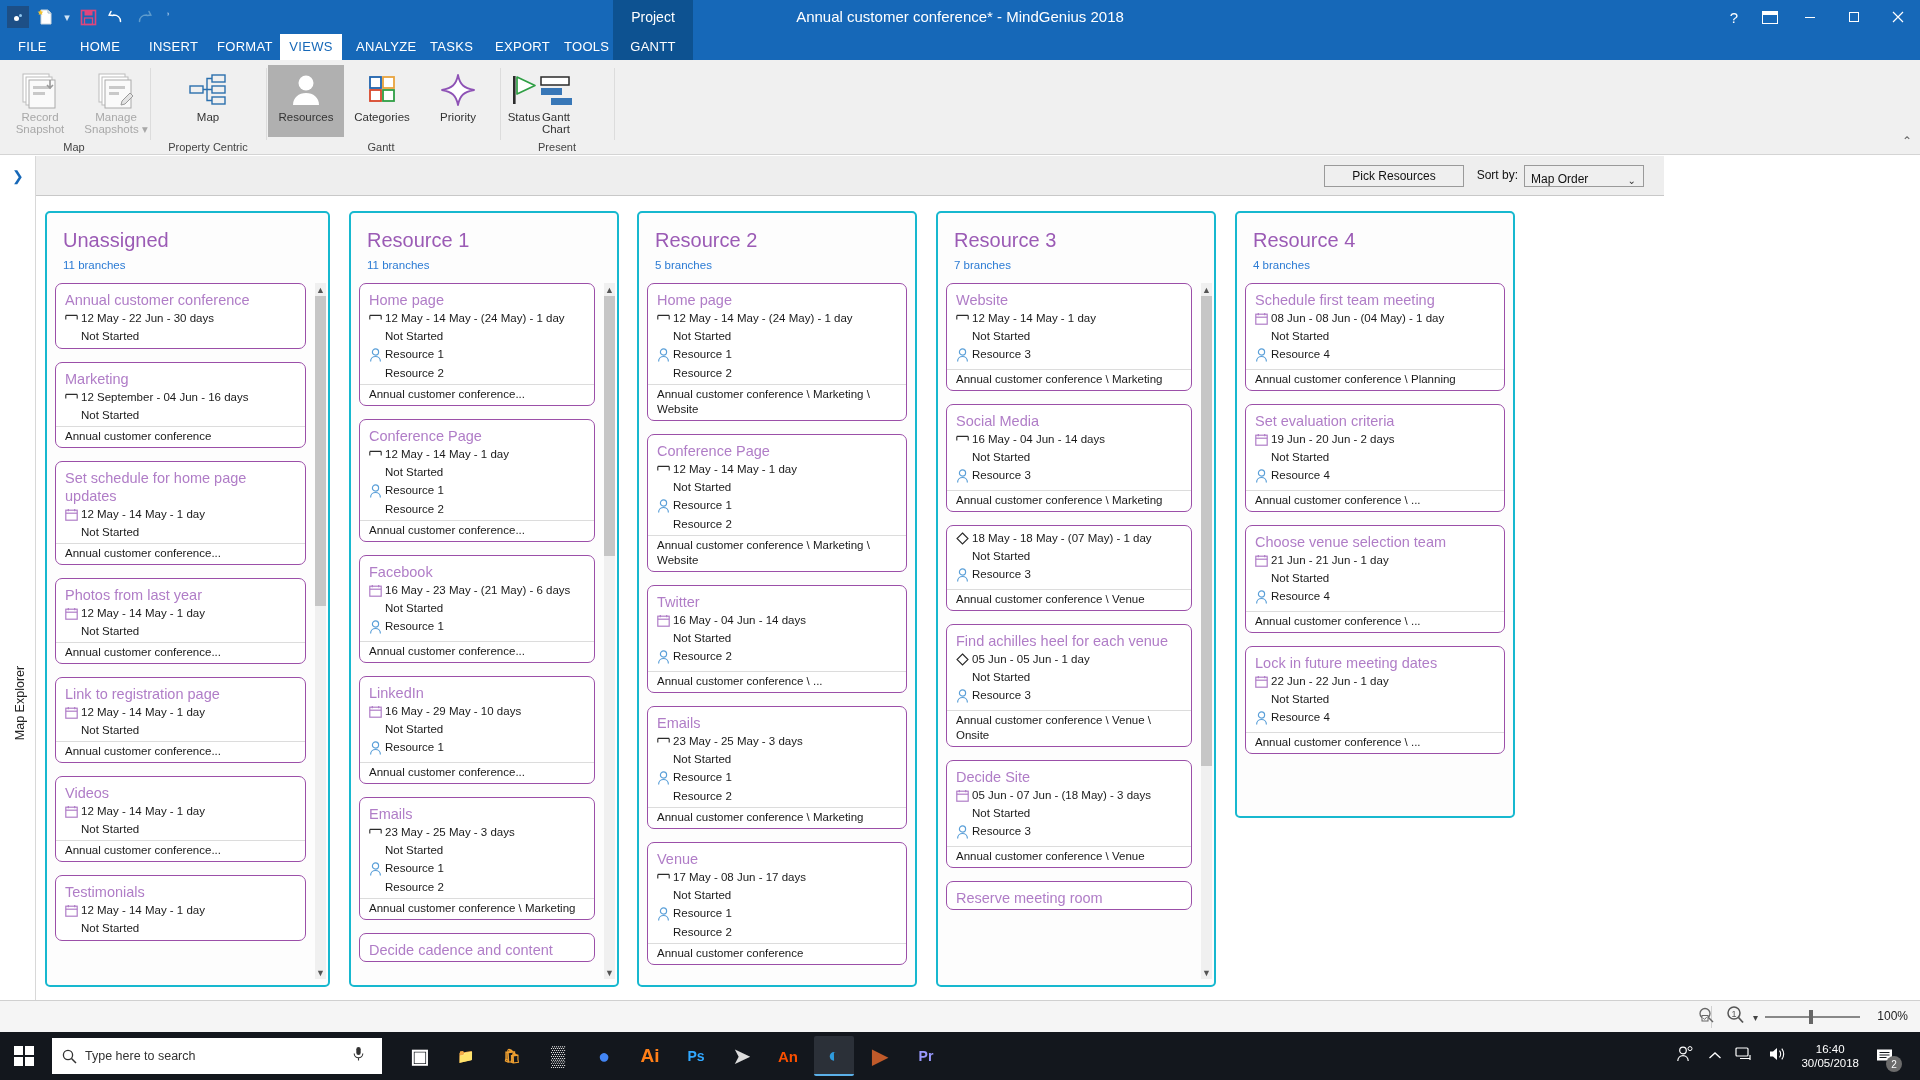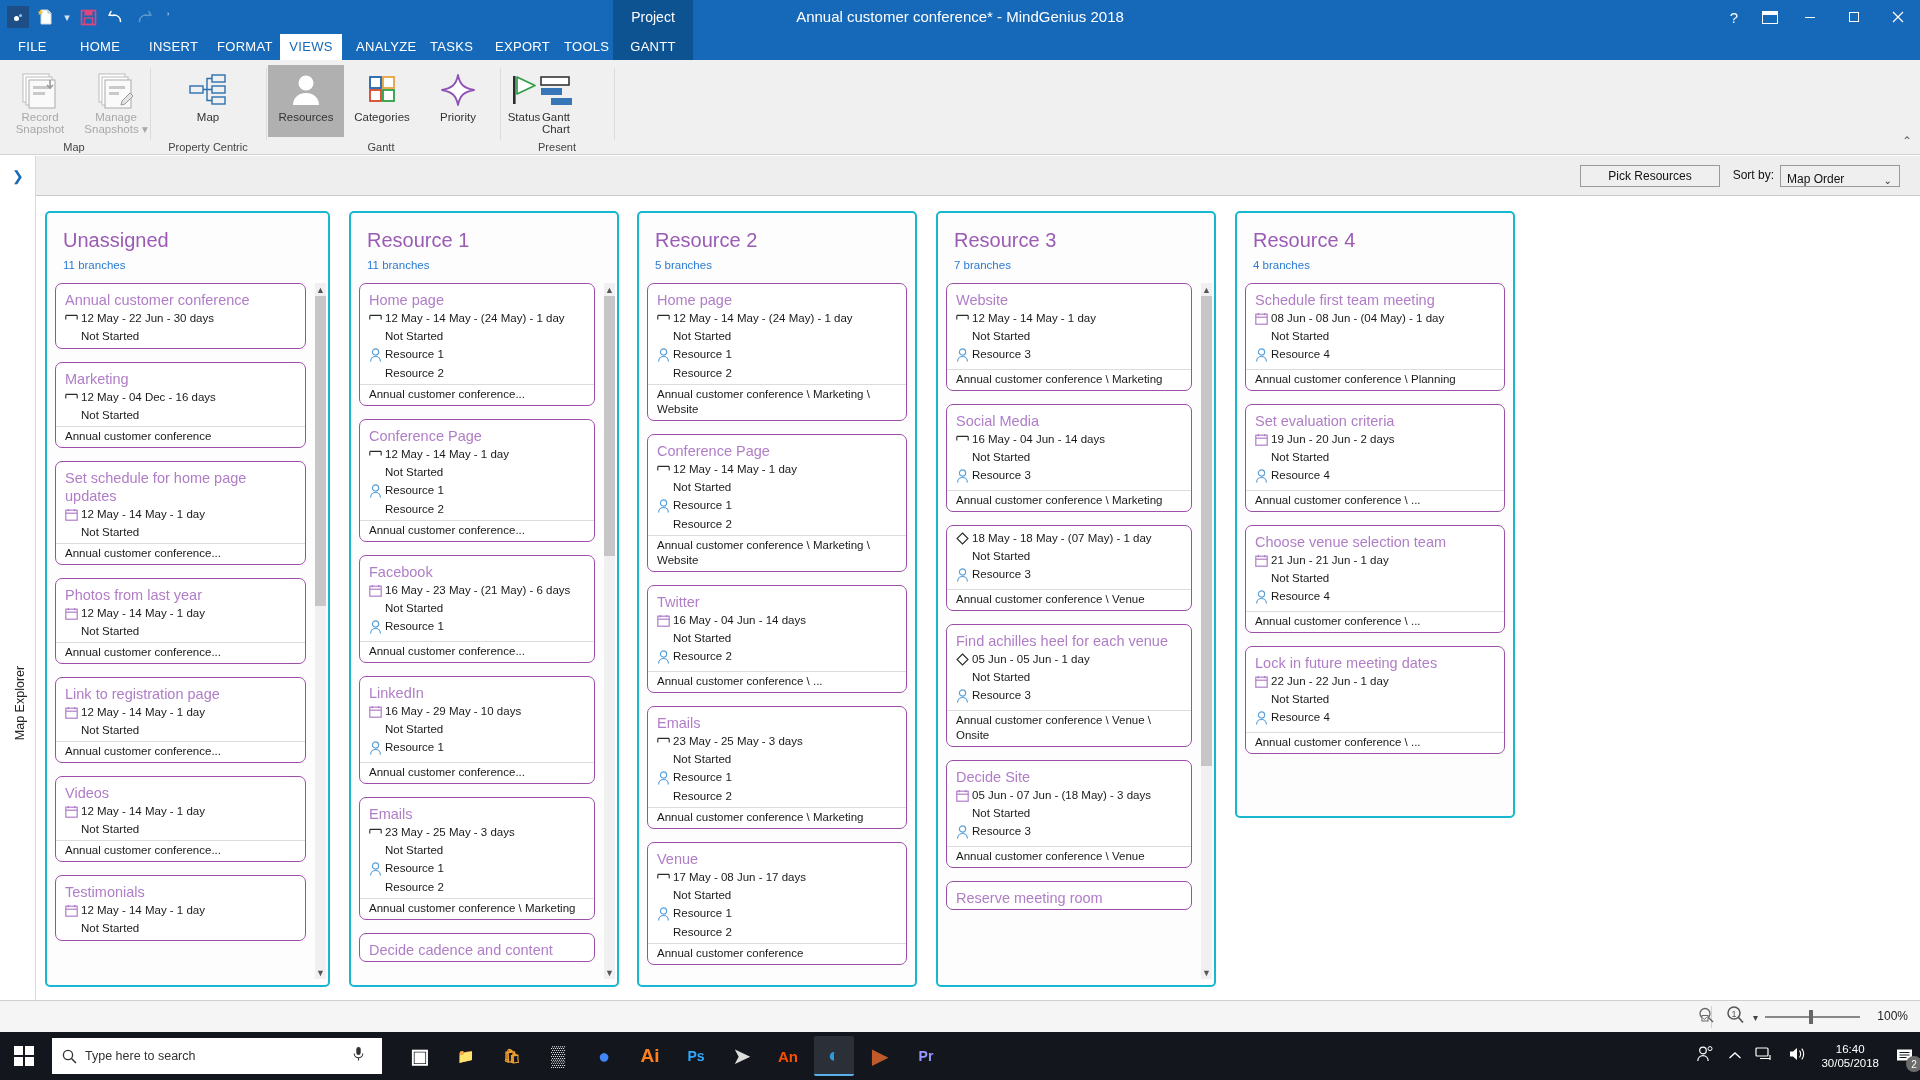--- a/index.html
+++ b/index.html
@@ -86,21 +86,21 @@
   }
   .rbtn.disabled { color:#a8a8a8; }
   .rbtn.selected { background:#b0b0b0; }
   .rbtn .ico { height:42px; display:flex; align-items:center; justify-content:center; }
   .rbtn .lbl { padding:0 2px; }
 
   .collapse-ribbon { position:absolute; right:8px; bottom:6px; font-size:12px; color:#666; }
 
   
   .ws-toolbar {
-    position:absolute; top:156px; left:0; width:1920px; height:40px;
+    position:absolute; top:156px; left:0; width:1664px; height:40px;
     background:#eeeeee; border-bottom:1px solid #c8c8c8;
   }
   .pick-res-btn {
     position:absolute; right: 200px; top:9px; width:140px; height:22px;
     background:#efefef; border:1px solid #9a9a9a; font-size:12px;
     display:flex;align-items:center;justify-content:center; color:#111;
   }
   .sortby-lbl { position:absolute; right:146px; top:12px; font-size:12px; color:#111; }
   .sortby-sel {
     position:absolute; right:20px; top:9px; width:120px; height:22px;
@@ -177,21 +177,21 @@
   .win-logo { display:grid; grid-template-columns:9px 9px; grid-template-rows:9px 9px; gap:2.5px;}
   .win-logo div { background:#ffffff; }
   .search-box {
     position:absolute; left:52px; top:6px; width:330px; height:36px;
     background:#ffffff; display:flex; align-items:center; padding-left:10px; gap:8px;
   }
   .search-box .txt { font-size:12.5px; color:#333; }
   .tb-icons { position:absolute; left:400px; top:0; height:48px; display:flex; align-items:center; gap:6px; }
   .tb-ico { width:40px; height:40px; display:flex;align-items:center;justify-content:center; position:relative; border-radius:2px;}
   .tb-ico.active { background:#2b3038; border-bottom:2px solid #5bb0e8; }
-  .tray { position:absolute; right:0; top:0; height:48px; display:flex; align-items:center; gap:13px; padding-right:2px; color:#fff; }
+  .tray { position:absolute; right:0; top:0; height:48px; display:flex; align-items:center; gap:13px; padding-right:22px; color:#fff; }
   .clock { font-size:11.5px; line-height:14px; text-align:center; color:#fff; }
   .notif { position:relative; width:26px;height:26px; display:flex;align-items:center;justify-content:center;}
   .notif-badge {
     position:absolute; right:-4px; bottom:-3px; width:16px;height:16px;border-radius:50%;
     background:#6c6c6c; color:#fff; font-size:10px; display:flex;align-items:center;justify-content:center;
   }
 </style>
 </head>
 <body>
 
@@ -426,21 +426,21 @@
           </div>
           <div class="sub-line">Not Started</div>
           <div style="height: 4px;"></div>
         </div>
         <div class="card">
           <div class="card-title">Marketing</div>
           <div class="card-row">
             <span class="gico"><svg width="13" height="13" viewBox="0 0 13 13">
                 <path d="M0.8 3.4v4.2M0.8 3.4h11.4M12.2 3.4v4.2" fill="none" stroke="#2a2a2a" stroke-width="1.1"></path>
               </svg></span>
-            <span class="rtext">12 May - 04 Dec - 16 days</span>
+            <span class="rtext">12 September - 04 Jun - 16 days</span>
           </div>
           <div class="sub-line">Not Started</div>
           <div class="card-foot">Annual customer conference</div>
         </div>
         <div class="card">
           <div class="card-title">Set schedule for home page updates</div>
           <div class="card-row">
             <span class="gico"><svg width="13" height="13" viewBox="0 0 13 13">
                 <rect x="0.8" y="2.2" width="11.4" height="10" fill="#fff" stroke="#b07dc7" stroke-width="1.2"></rect>
                 <path d="M0.8 5.2h11.4" stroke="#b07dc7" stroke-width="1.2"></path>

